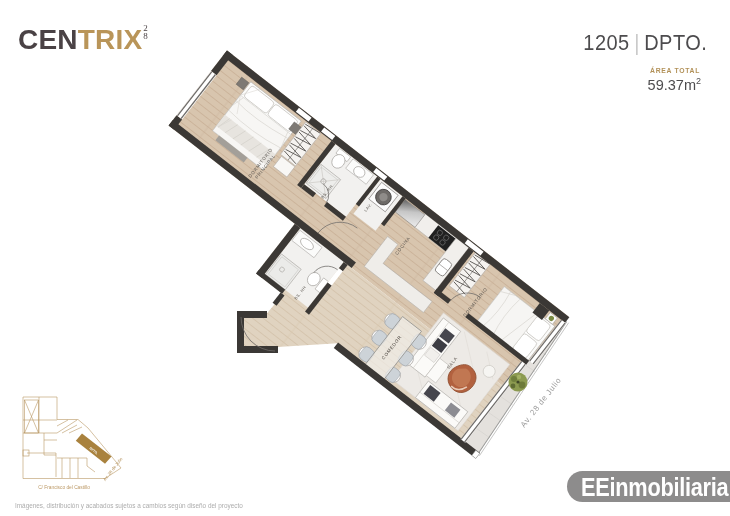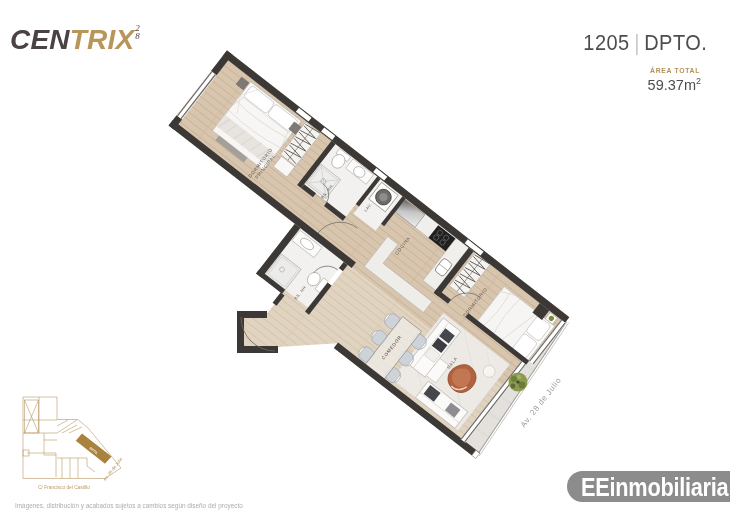--- a/index.html
+++ b/index.html
@@ -1,18 +1,18 @@
 <!DOCTYPE html>
 <html><head>
 <meta charset="utf-8">
 <style>
   html,body{margin:0;padding:0;}
   body{width:730px;height:516px;overflow:hidden;position:relative;background:#ffffff;
        font-family:"Liberation Sans", sans-serif;}
-  #logo{position:absolute;left:10px;top:24px;font-size:28px;letter-spacing:0.2px;font-weight:700;color:#4a4245;font-style:italic;}
+  #logo{position:absolute;left:18px;top:24px;font-size:28px;letter-spacing:0.2px;font-weight:700;color:#4a4245;}
   #logo .gold{color:#b99559;}
   #logo .sup{display:inline-block;vertical-align:top;margin-left:1px;line-height:0.9;}
   #logo .sup div{font-size:9px;font-weight:400;color:#4a4245;font-family:"Liberation Serif",serif;}
   #hdr{position:absolute;right:23px;top:31px;text-align:right;transform:scaleX(0.93);transform-origin:right center;}
   #hdr .num{font-size:21.5px;color:#4d4c4e;letter-spacing:0.5px;}
   #hdr .sep{color:#c9c9c9;font-weight:400;padding:0 5px;font-size:21.5px;}
   #area1{position:absolute;right:30px;top:67px;font-size:6.8px;font-weight:700;color:#b29158;letter-spacing:0.7px;}
   #area2{position:absolute;right:29px;top:76px;font-size:14.5px;color:#4d4c4e;margin-left:6px;}
   #area2 sup{font-size:9px;}
   #pill{position:absolute;left:567px;top:471px;width:170px;height:31px;background:#8d8c8c;

